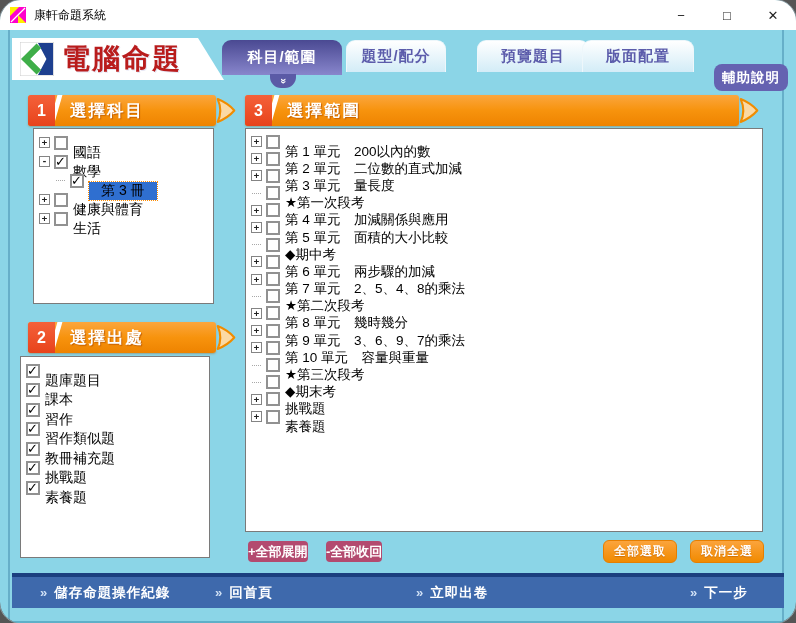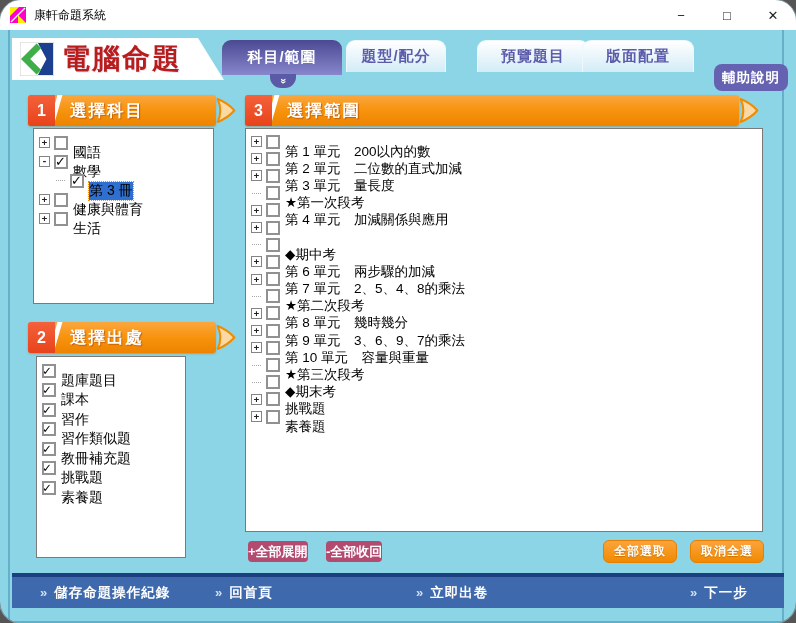--- a/index.html
+++ b/index.html
@@ -54,21 +54,21 @@
   
   .trow{ display:flex; align-items:center; height:19px; padding-left:3px; white-space:nowrap; }
   .exp{ flex:0 0 11px; width:11px; height:11px; border:1px solid #848484; background:#fff; color:#222;
         font:700 9px/9px "DejaVu Sans Mono","Liberation Mono",monospace; text-align:center; margin-right:4px; }
   .stub{ flex:0 0 11px; width:11px; height:11px; position:relative; margin-right:4px; }
   .stub::after{ content:""; position:absolute; left:1px; top:5px; width:9px; border-top:1px dotted #a8a8a8; }
   .cbx{ flex:0 0 14px; width:14px; height:14px; border:2px solid #919191; background:#fff;
         position:relative; margin-right:5px; }
   .cbx.on::after{ content:"✓"; position:absolute; left:-1px; top:-3px; font-size:13px; font-weight:900; color:#000; }
   .lbl{ font-size:14px; color:#000;margin-top:20px; }
-  .lbl.sel{ background:#2f6fd0; outline:1px dotted #ff8c00; padding:0 0; }
+  .lbl.sel{ background:#2f6fd0; outline:1px dotted #ff8c00; padding:0 12px; }
   #range-tree .trow{ height:17.2px; }
   #range-tree .lbl{ font-size:13.5px; }
   #source-list .trow{ height:19.5px; }
 
   
   .mini-btn{ position:absolute; top:541px; height:21px; padding:0 0; background:#b34a6f;
              border:none; border-radius:4px; color:#fff; font-size:13px; font-weight:700;
              font-family:inherit; cursor:pointer; }
   .orange-btn{ position:absolute; top:540px; height:23px; padding:0 10px;
                background:linear-gradient(180deg,#fba43c,#f18a00); border:1px solid #e67e00;
@@ -173,21 +173,21 @@
 
   <div class="banner" style="left:28px;top:322px;width:188px;">
     <span class="step">2</span>
     <span class="slash"></span>
     <span class="bt">選擇出處</span>
     <svg class="banner-arrow" viewBox="0 0 22 26">
       <path d="M3 2 Q13 6 19 13 Q13 20 3 24 Q8 13 3 2 Z" fill="#fbd9a4" stroke="#f08c00" stroke-width="2" stroke-linejoin="round"></path>
     </svg>
   </div>
 
-  <div class="panel" id="source-list" style="left:36px;top:356px;width:150px;height:202px;font-family:Liberation Mono, monospace;">
+  <div class="panel" id="source-list" style="left:20px;top:356px;width:190px;height:202px;">
       <div class="trow">
         <span class="cbx on"></span>
         <span class="lbl">題庫題目</span>
       </div>
       <div class="trow">
         <span class="cbx on"></span>
         <span class="lbl">課本</span>
       </div>
       <div class="trow">
         <span class="cbx on"></span>
@@ -242,20 +242,21 @@
         <span class="lbl">★第一次段考</span>
       </div>
       <div class="trow">
         <span class="exp">+</span>
         <span class="cbx"></span>
         <span class="lbl">第 4 單元　加減關係與應用</span>
       </div>
       <div class="trow">
         <span class="exp">+</span>
         <span class="cbx"></span>
+        <span class="lbl">第 5 單元　面積的大小比較</span>
       </div>
       <div class="trow">
         <span class="stub"></span>
         <span class="cbx"></span>
         <span class="lbl">◆期中考</span>
       </div>
       <div class="trow">
         <span class="exp">+</span>
         <span class="cbx"></span>
         <span class="lbl">第 6 單元　兩步驟的加減</span>

